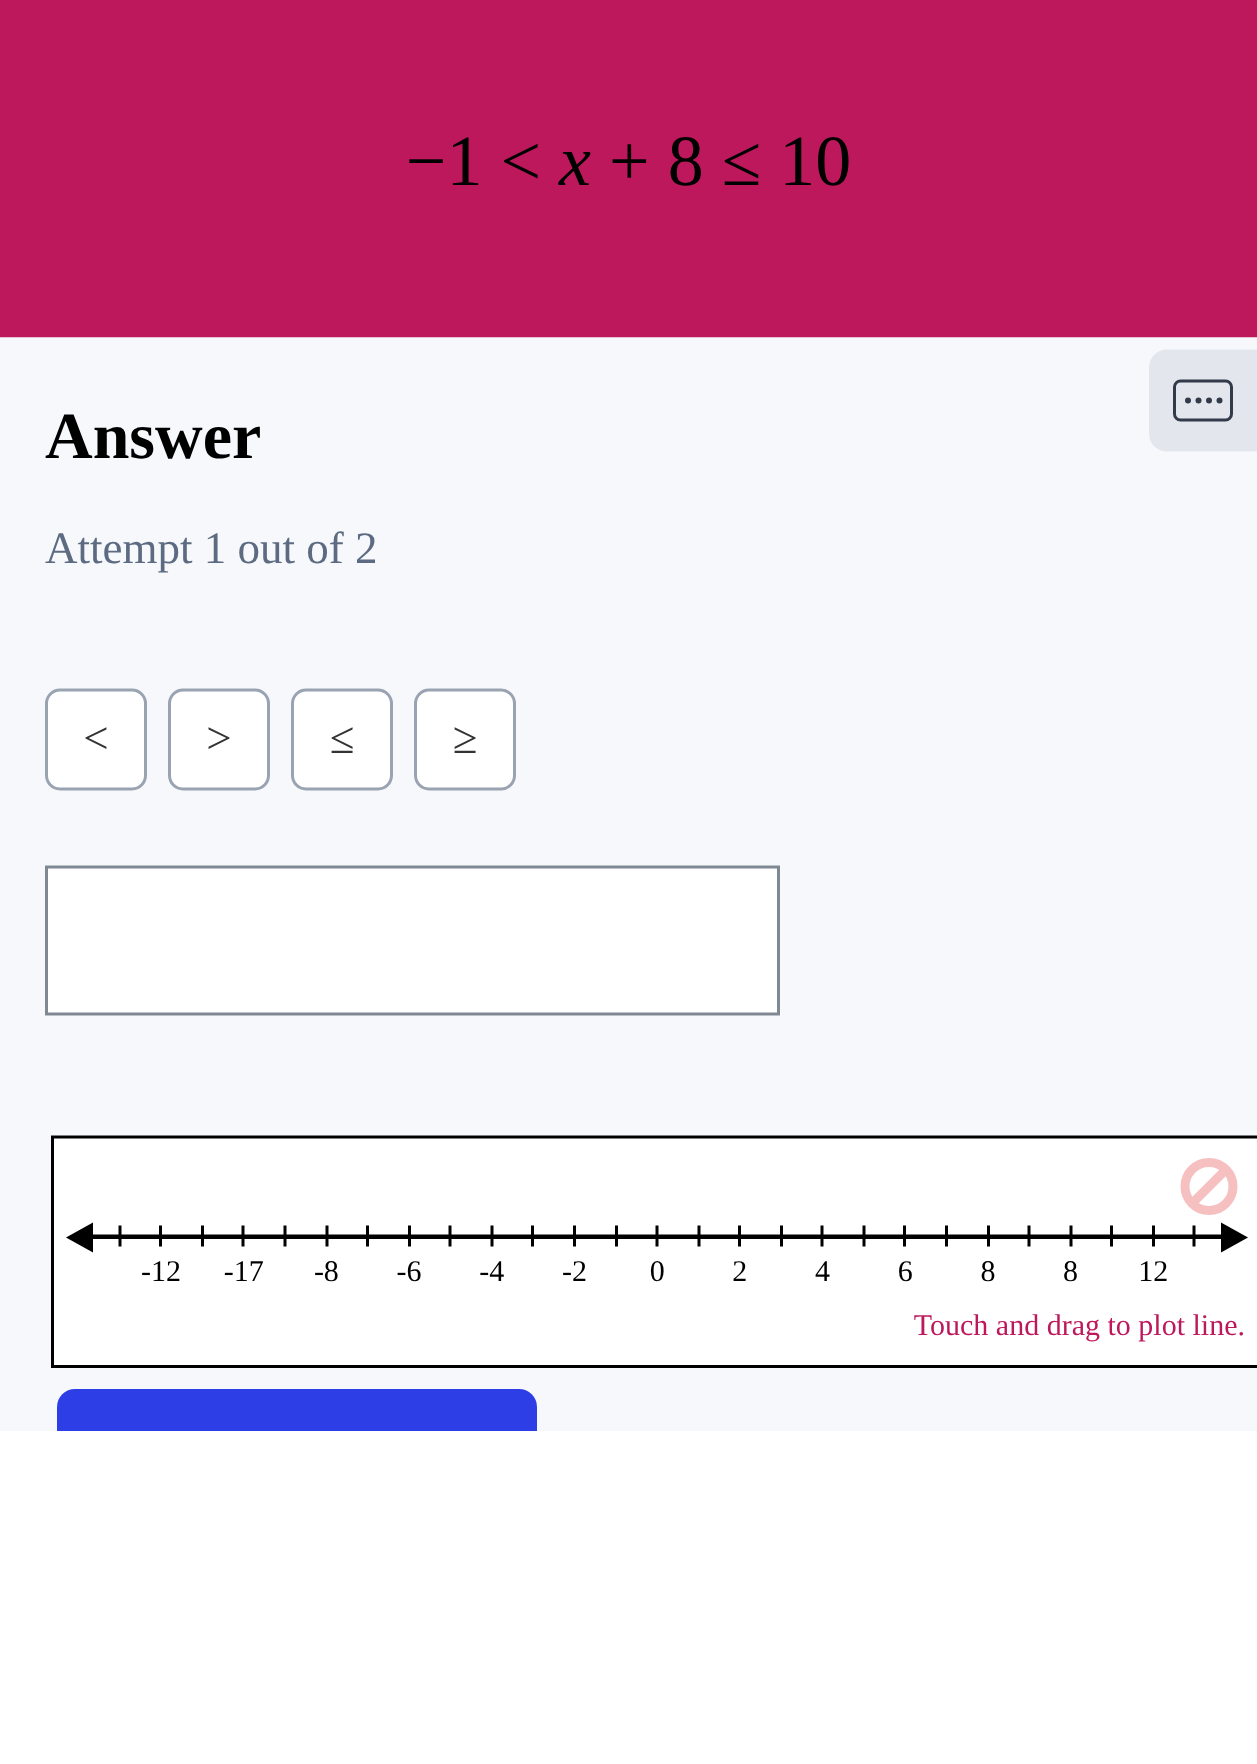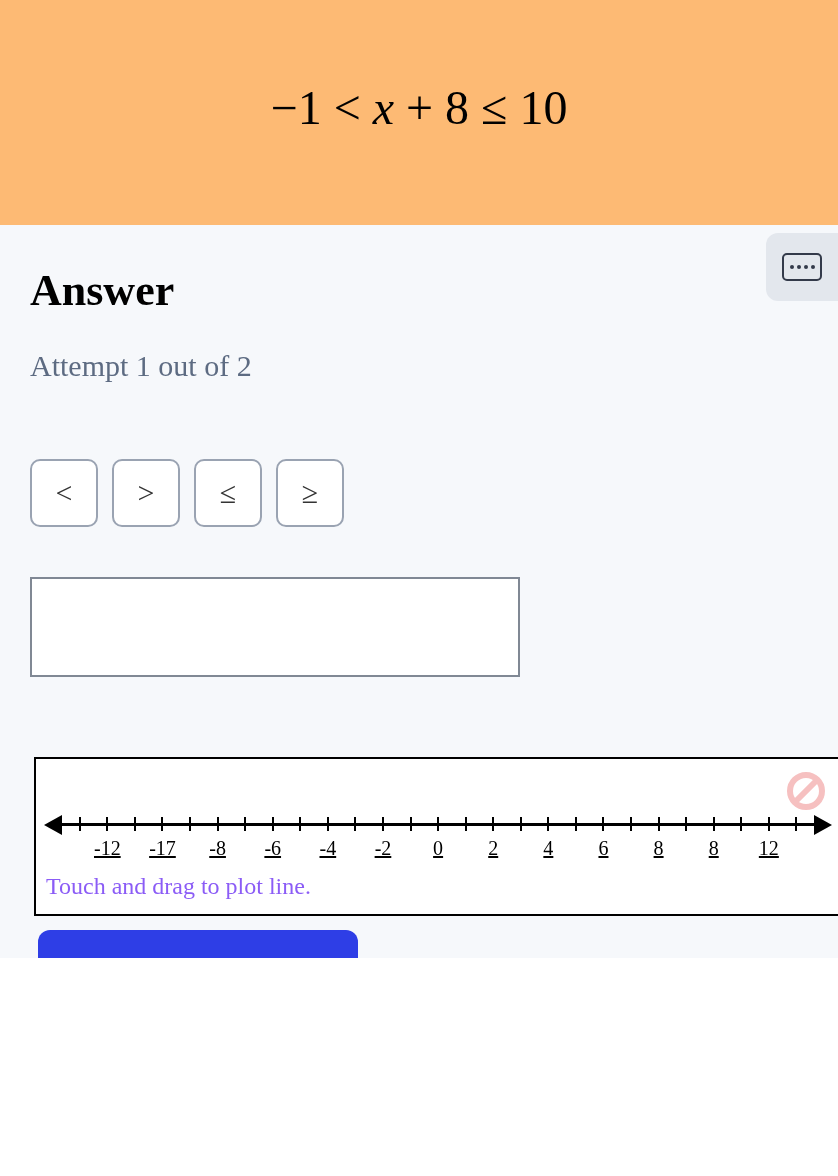--- a/index.html
+++ b/index.html
@@ -4,21 +4,21 @@
   <style>
     * { box-sizing: border-box; margin: 0; padding: 0; }
     body {
       font-family: Georgia, 'Times New Roman', serif;
       background: #fff;
       width: 838px;
       height: 1176px;
       overflow: hidden;
     }
     .question-area {
-      background: #fdba74;
+      background: #be185d;
       padding: 80px 0 90px 0;
       text-align: center;
     }
     .math-expr {
       font-size: 48px;
       font-family: 'Times New Roman', serif;
       color: #000;
     }
     .math-expr .var { font-style: italic; }
     .answer-area {
@@ -140,41 +140,40 @@
     .axis-arrow.left { left: -2px; border-right: 18px solid #000; }
     .axis-arrow.right { right: -2px; border-left: 18px solid #000; }
     .ticks {
       position: absolute;
       top: 8px;
       left: 20px;
       right: 20px;
       height: 50px;
       display: flex;
       justify-content: space-between;
-      text-decoration: underline;
     }
     .tick {
       display: flex;
       flex-direction: column;
       align-items: center;
       width: 0;
       flex: 1;
     }
     .tick .mark { width: 2px; height: 14px; background: #000; }
     .tick .lbl {
       font-size: 20px;
       color: #000;
       margin-top: 6px;
       font-family: Georgia, serif;
       white-space: nowrap;
     }
     .hint-text {
-      text-align: left;
-      font-size: 24px;
-      color: #8b5cf6;
+      text-align: right;
+      font-size: 20px;
+      color: #be185d;
       margin-top: 4px;
       margin-bottom: 4px;
     }
     .submit-btn {
       margin-top: 14px;
       margin-left: 8px;
       width: 320px;
       height: 28px;
       background: #2e3ee6;
       border-radius: 12px 12px 0 0;

